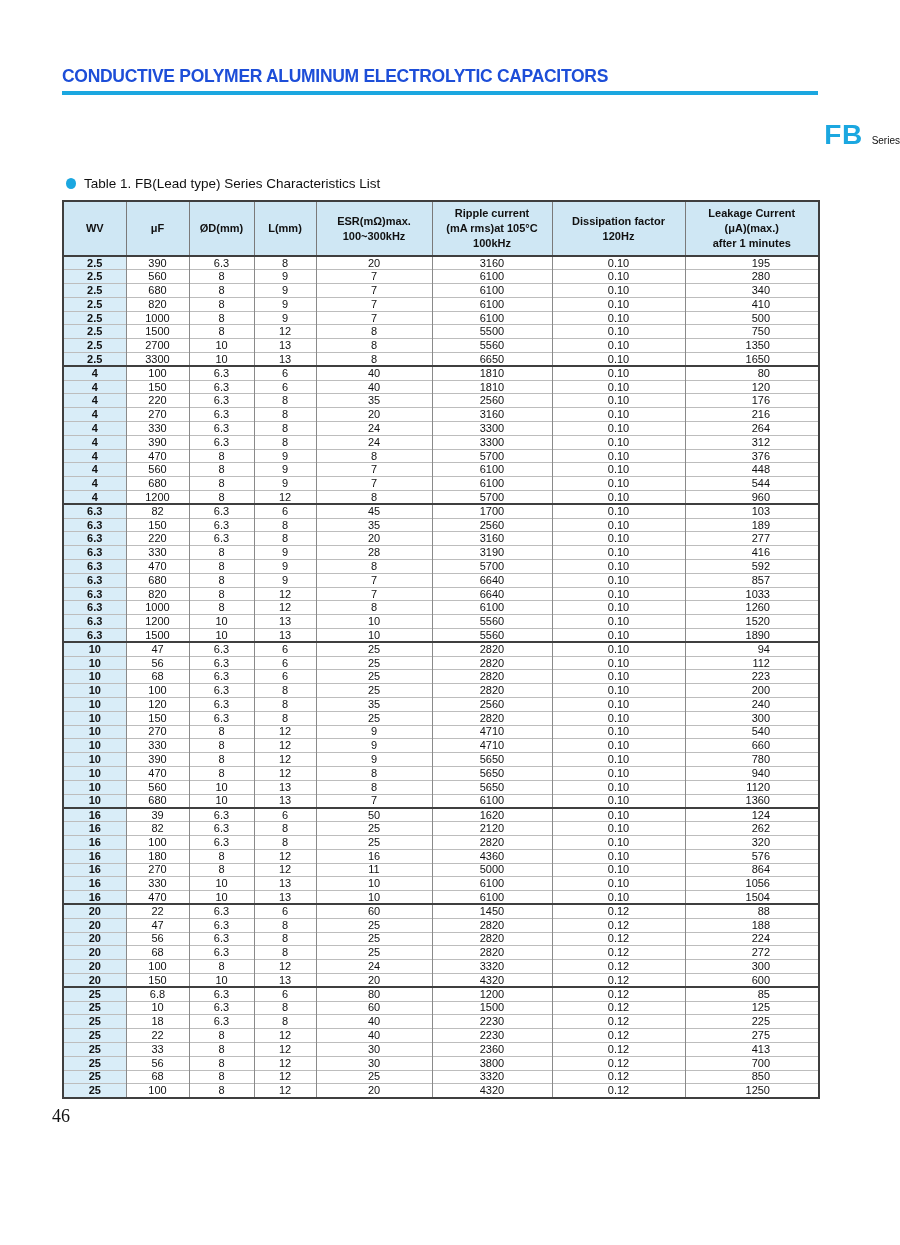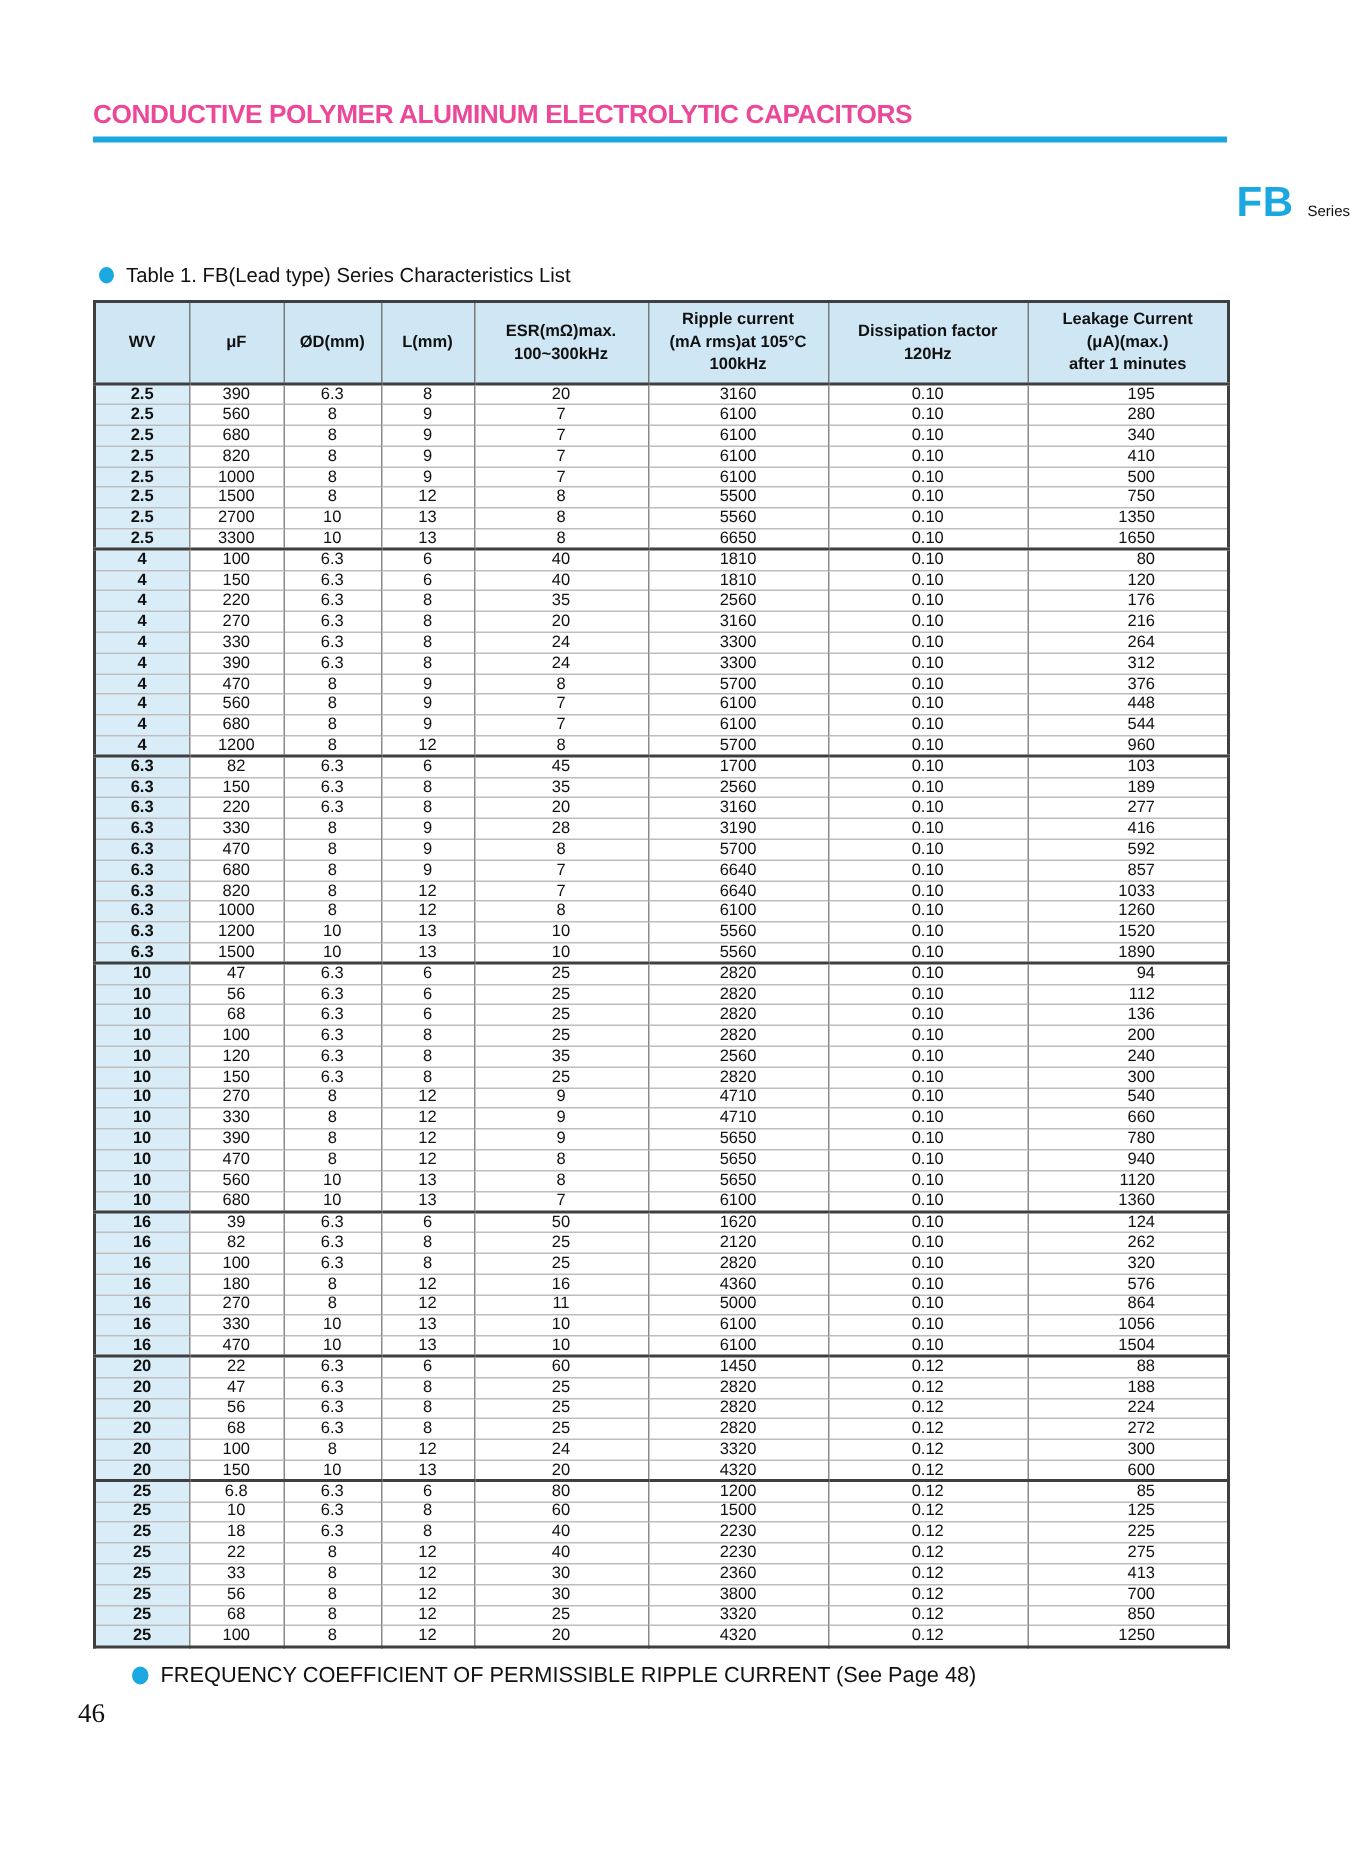--- a/index.html
+++ b/index.html
@@ -16,21 +16,21 @@
     overflow:hidden;
   }
   .page{position:relative;width:900px;height:1245px;background:#fff;}
 
   .doc-title{
     margin:66px 0 0 62px;
     width:756px;
     font-size:17.5px;
     font-weight:bold;
     letter-spacing:-0.3px;
-    color:#ec4899;
+    color:#1d4ed8;
     white-space:nowrap;
   }
   .title-rule{
     width:756px;height:4px;
     background:var(--accent,#1ba7e0);
     margin:4px 0 0 62px;
   }
 
   .series-line{
     margin:24px 0 0 62px;
@@ -470,21 +470,21 @@
           <td class="col-leakage">112</td>
         </tr>
         <tr>
           <td class="col-wv">10</td>
           <td class="col-uf">68</td>
           <td class="col-d">6.3</td>
           <td class="col-l">6</td>
           <td class="col-esr">25</td>
           <td class="col-ripple">2820</td>
           <td class="col-df">0.10</td>
-          <td class="col-leakage">136</td>
+          <td class="col-leakage">223</td>
         </tr>
         <tr>
           <td class="col-wv">10</td>
           <td class="col-uf">100</td>
           <td class="col-d">6.3</td>
           <td class="col-l">8</td>
           <td class="col-esr">25</td>
           <td class="col-ripple">2820</td>
           <td class="col-df">0.10</td>
           <td class="col-leakage">200</td>
@@ -775,20 +775,16 @@
           <td class="col-d">8</td>
           <td class="col-l">12</td>
           <td class="col-esr">20</td>
           <td class="col-ripple">4320</td>
           <td class="col-df">0.12</td>
           <td class="col-leakage">1250</td>
         </tr>
       </tbody>
   </table>
 
-  <div class="footer-note">
-    <span class="bullet"></span>
-    <span>FREQUENCY COEFFICIENT OF PERMISSIBLE RIPPLE CURRENT (See Page 48)</span>
-  </div>
 
   <div class="page-number">46</div>
 
 </div>
 
 </body></html>

